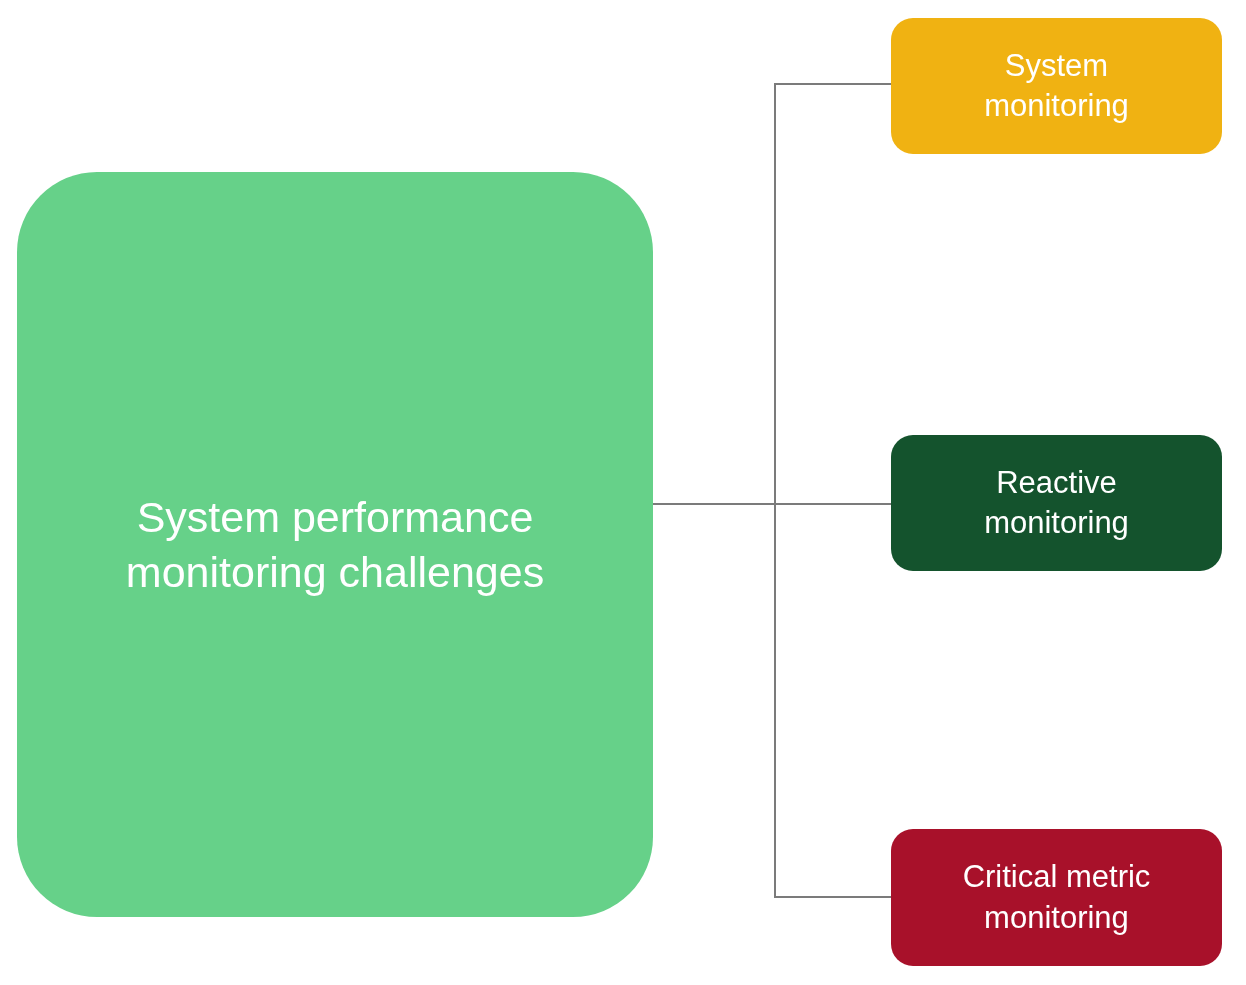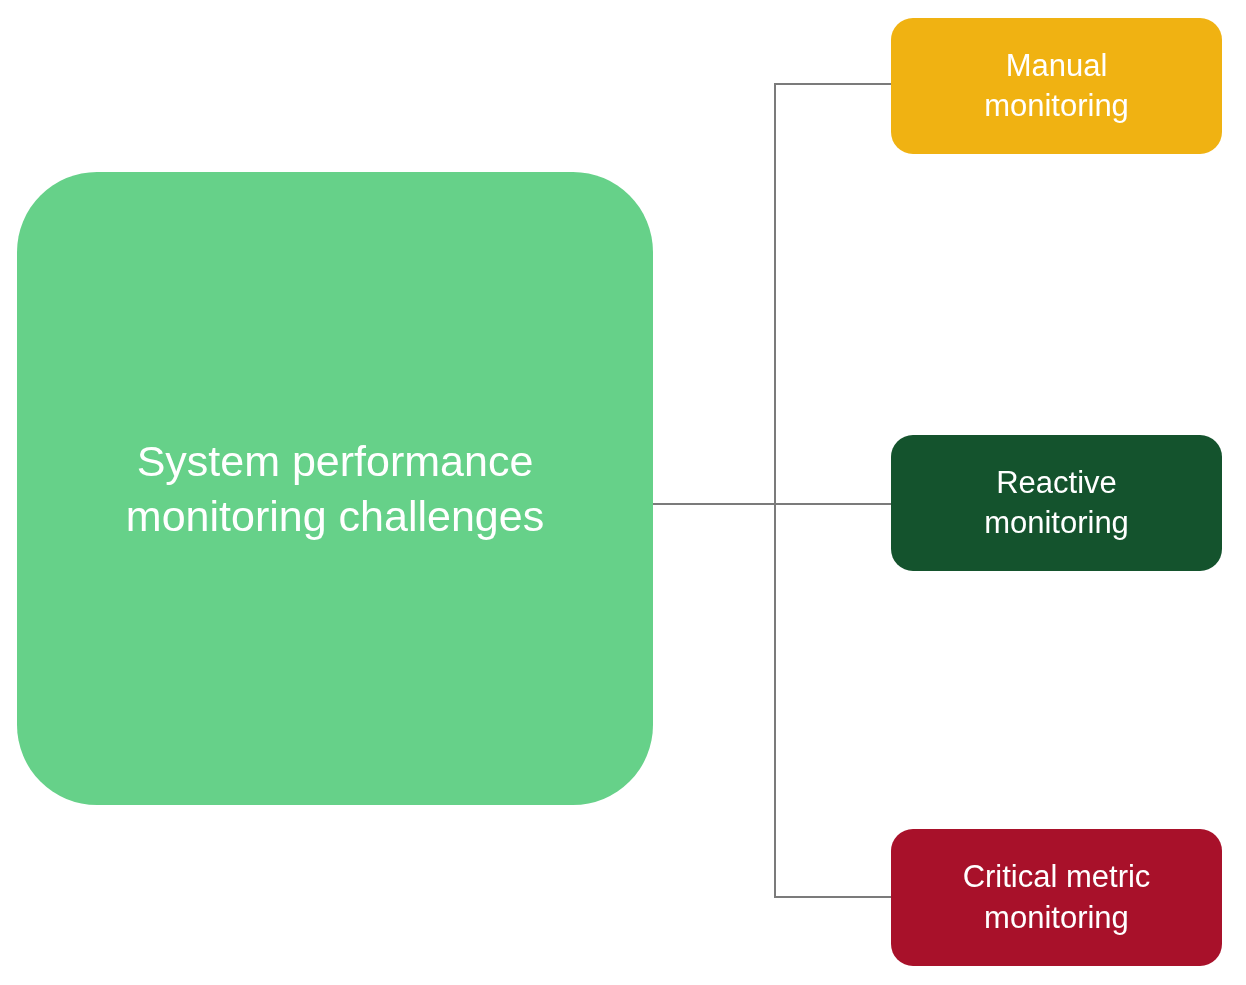--- a/index.html
+++ b/index.html
@@ -24,21 +24,21 @@
     color: #ffffff;
     box-sizing: border-box;
   }
   .node .label {
     white-space: pre-line;
   }
   .root-node {
     left: 17px;
     top: 172px;
     width: 636px;
-    height: 633px;
+    height: 745px;
     border-radius: 80px;
     font-size: 43px;
     line-height: 1.26;
     font-weight: 400;
   }
   .child-node {
     left: 891px;
     width: 331px;
     height: 136px;
     border-radius: 22px;
@@ -68,21 +68,21 @@
   <div class="connector v conn-vertical" style="background: rgb(123, 123, 123);"></div>
   <div class="connector h conn-branch-top" style="background: rgb(123, 123, 123);"></div>
   <div class="connector h conn-branch-bot" style="background: rgb(123, 123, 123);"></div>
 
   <div class="node root-node" style="background: rgb(102, 209, 137);">
     <span class="label">System performance
 monitoring challenges</span>
   </div>
 
   <div class="node child-node child-1" style="background: rgb(240, 178, 18);">
-    <span class="label">Manual
+    <span class="label">System
 monitoring</span>
   </div>
 
   <div class="node child-node child-2" style="background: #14532d;">
     <span class="label">Reactive
 monitoring</span>
   </div>
 
   <div class="node child-node child-3" style="background: rgb(168, 17, 42);">
     <span class="label">Critical metric

